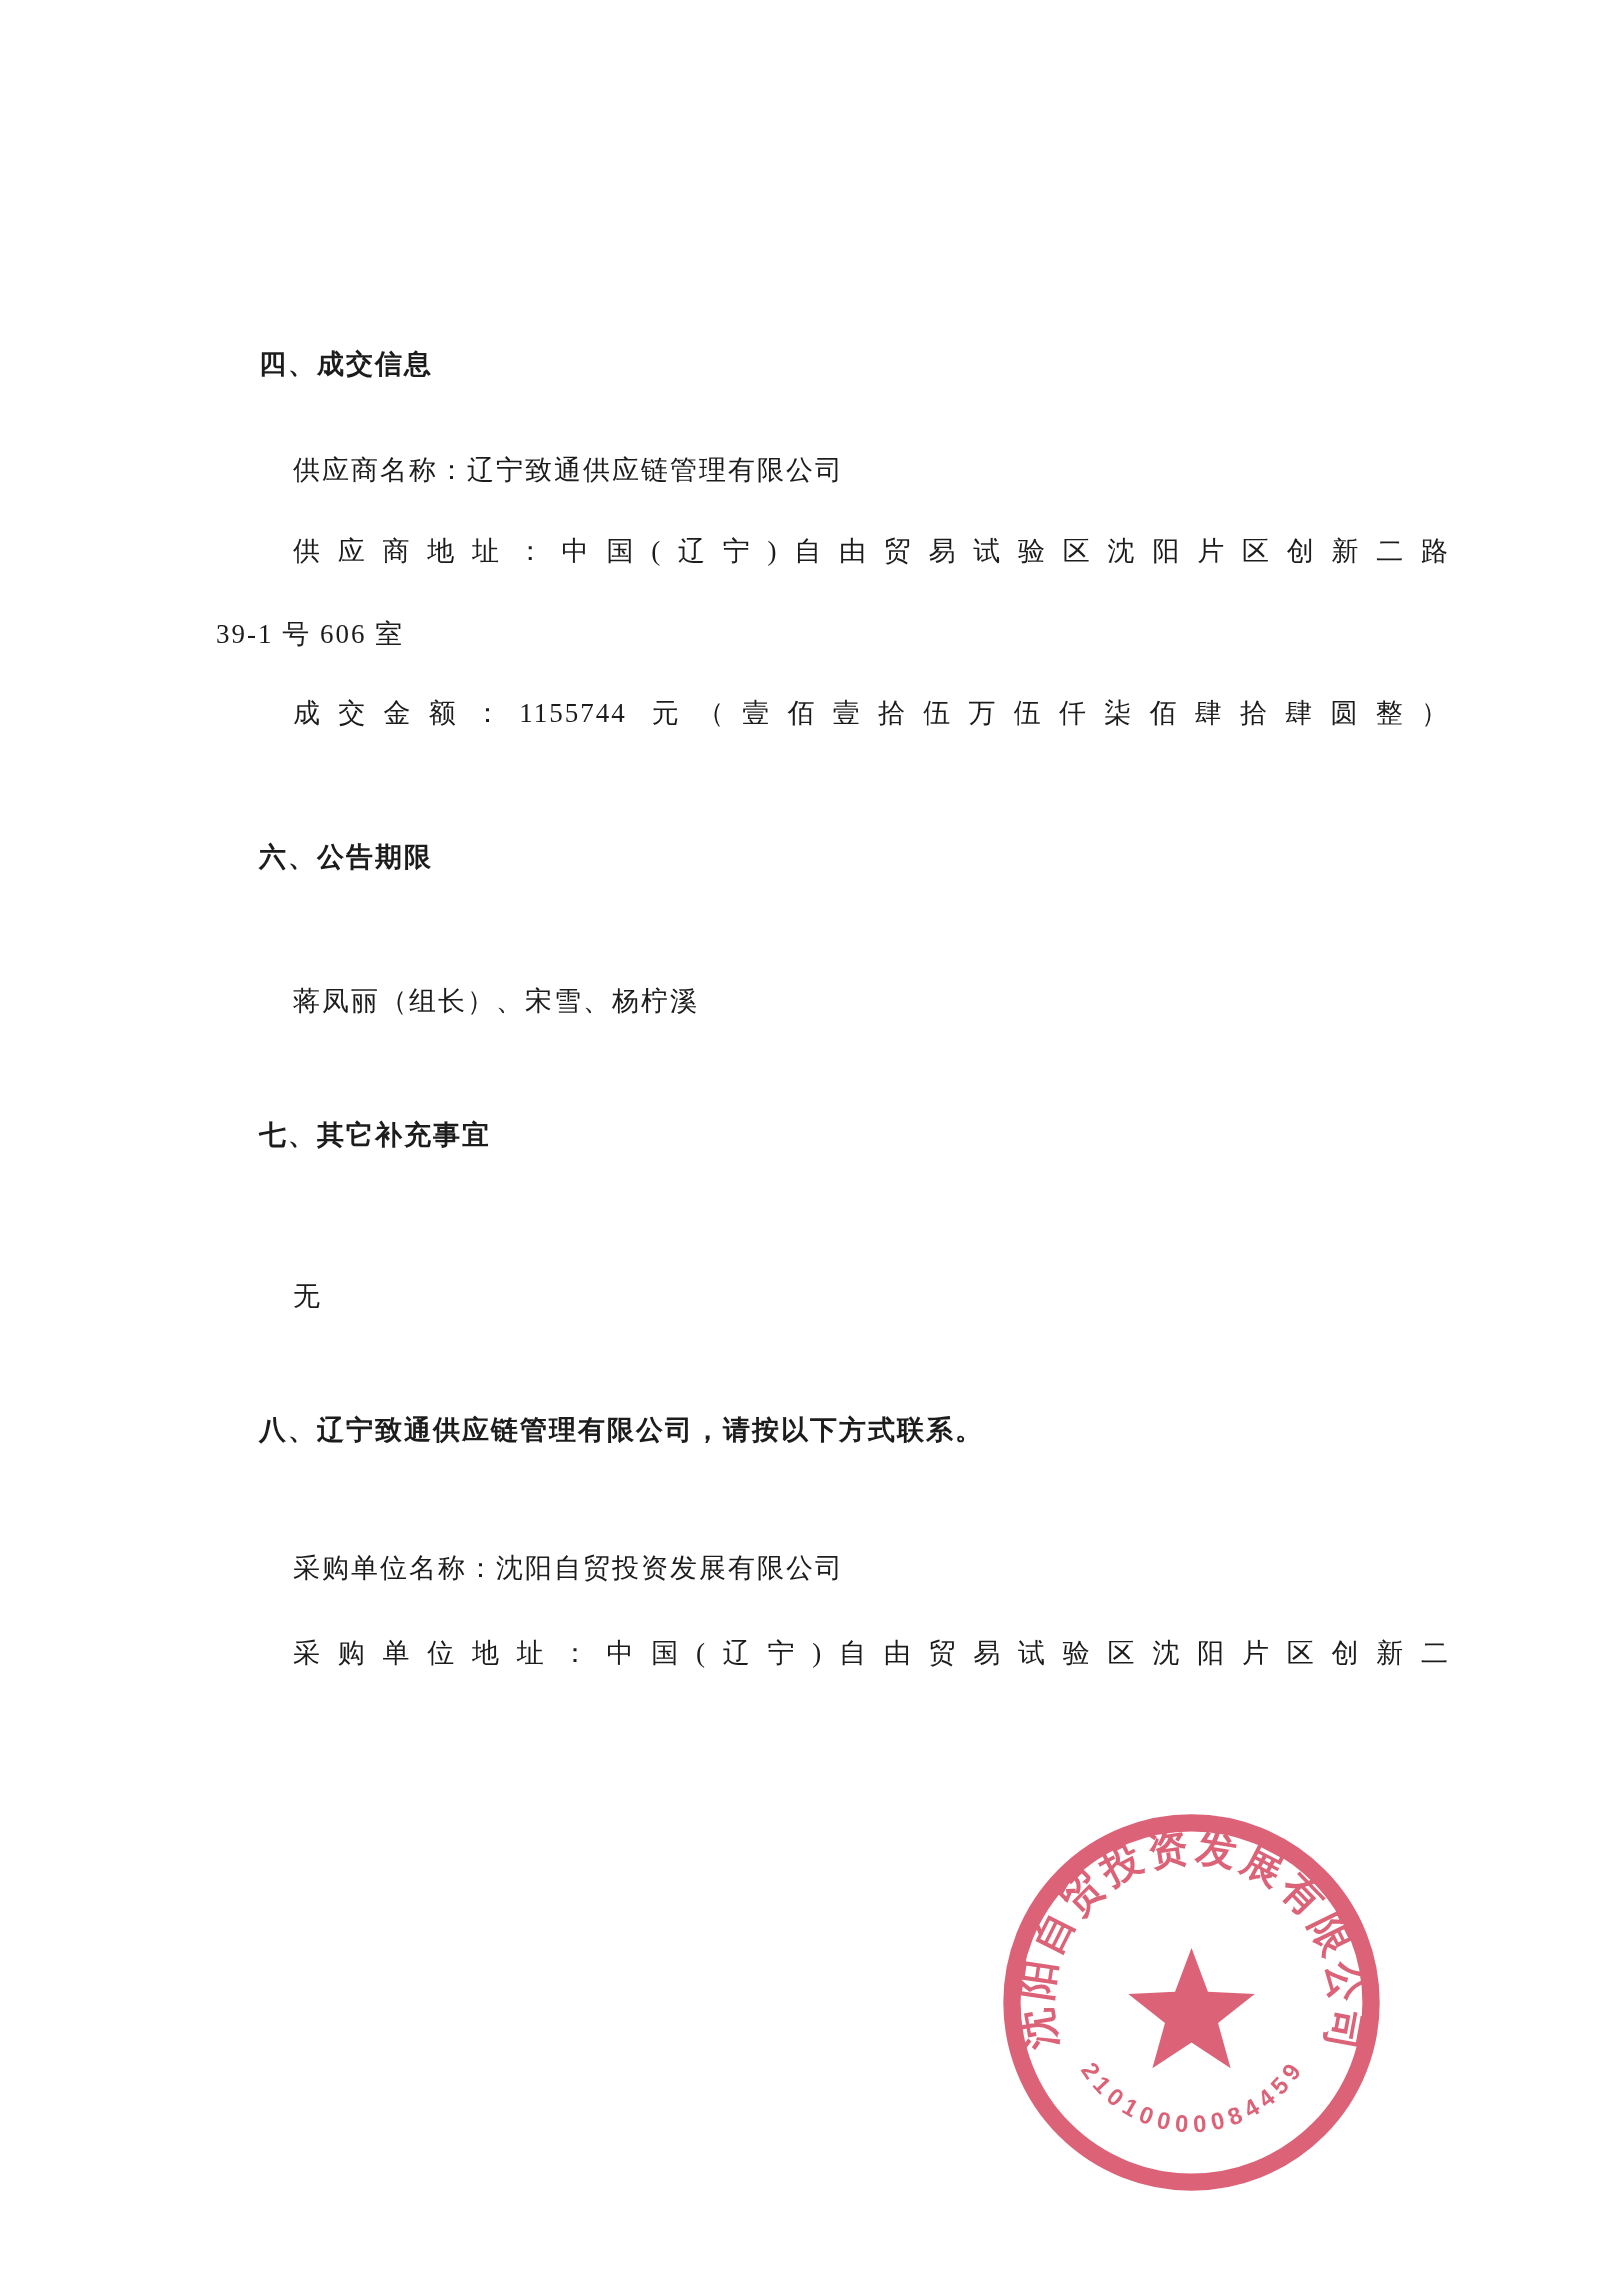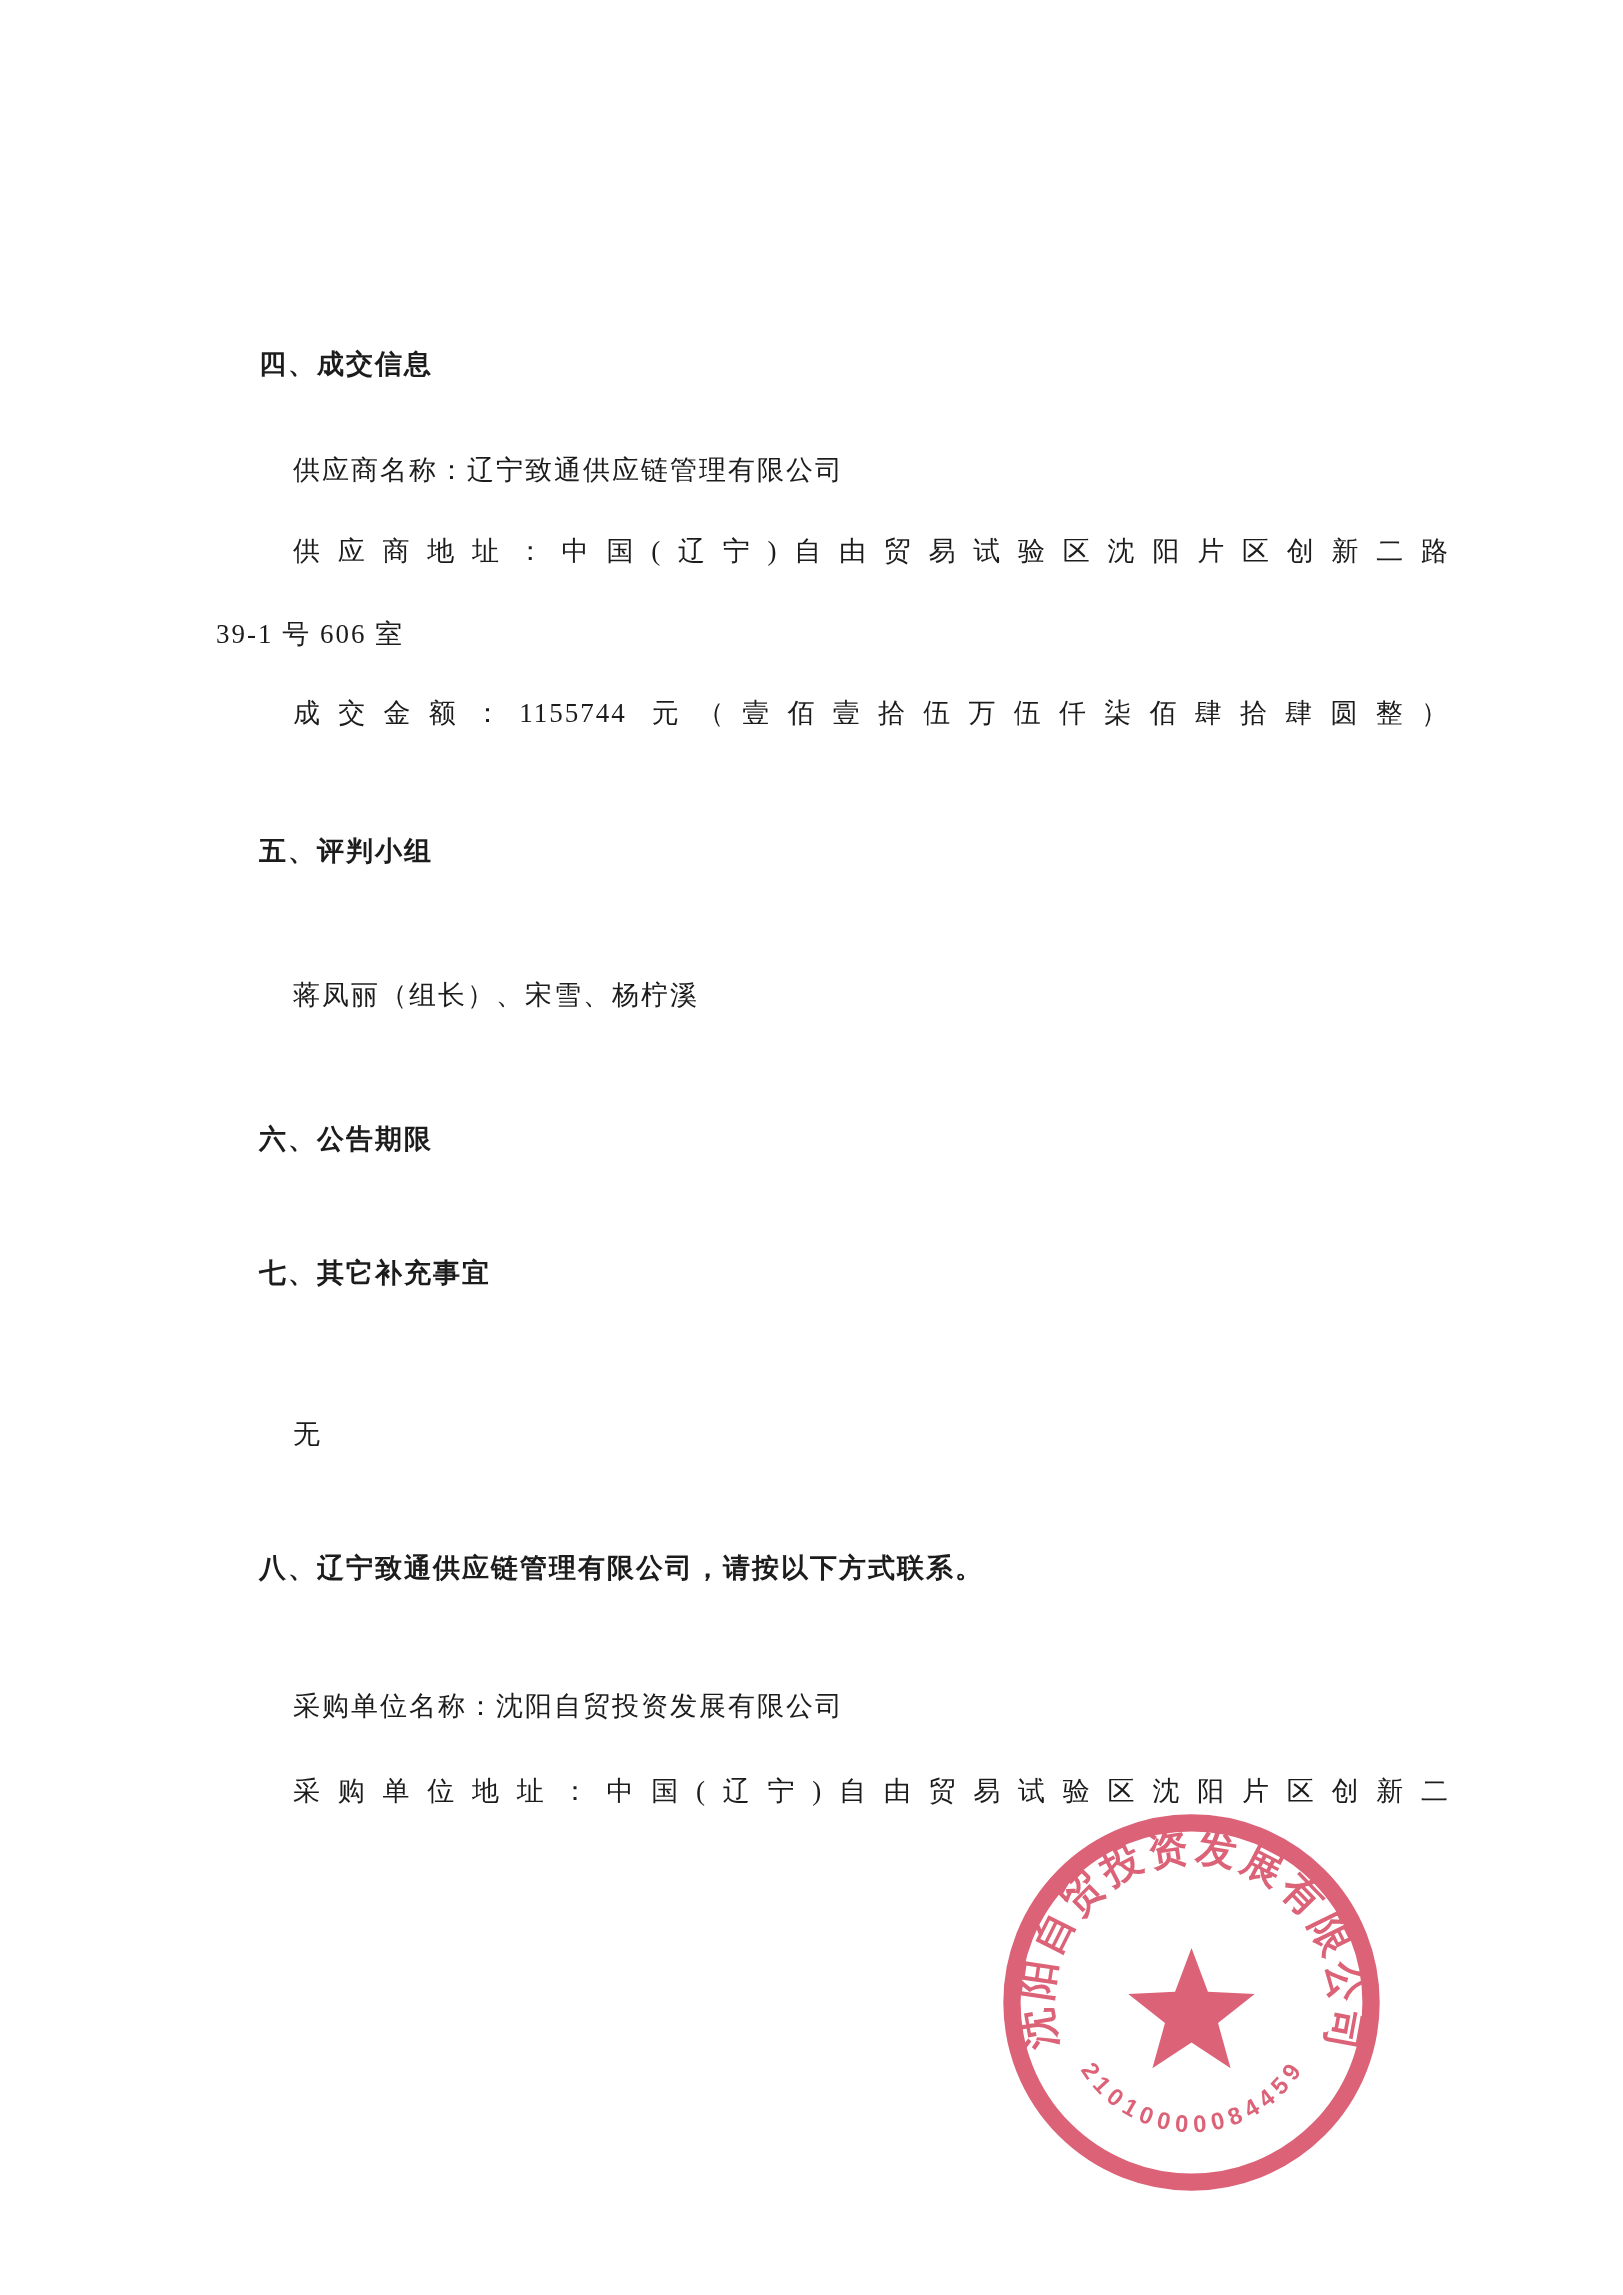--- a/index.html
+++ b/index.html
@@ -69,23 +69,22 @@
 <body>
 
 <div class="page">
 
   <div class="doc-body">
     <div class="line heading">四、成交信息</div>
     <div class="line body-indent m150">供应商名称：辽宁致通供应链管理有限公司</div>
     <div class="line body-indent stretch m56">供应商地址：中国(辽宁)自由贸易试验区沈阳片区创新二路</div>
     <div class="line body-flush m60">39-1 号 606 室</div>
     <div class="line body-indent stretch m53">成交金额：1155744 元（壹佰壹拾伍万伍仟柒佰肆拾肆圆整）</div>
-    <div class="line heading m143">五、评判小组</div>
+    <div class="line heading m153">六、公告期限</div>
     <div class="line body-indent m153">蒋凤丽（组长）、宋雪、杨柠溪</div>
-    <div class="line heading m153">六、公告期限</div>
     <div class="line heading m138">七、其它补充事宜</div>
     <div class="line body-indent m178">无</div>
     <div class="line heading m138">八、辽宁致通供应链管理有限公司，请按以下方式联系。</div>
     <div class="line body-indent m143">采购单位名称：沈阳自贸投资发展有限公司</div>
     <div class="line body-indent stretch m63">采购单位地址：中国(辽宁)自由贸易试验区沈阳片区创新二</div>
   </div>
 
   <div class="seal">
     <svg viewBox="0 0 600 600" xmlns="http://www.w3.org/2000/svg">
 

